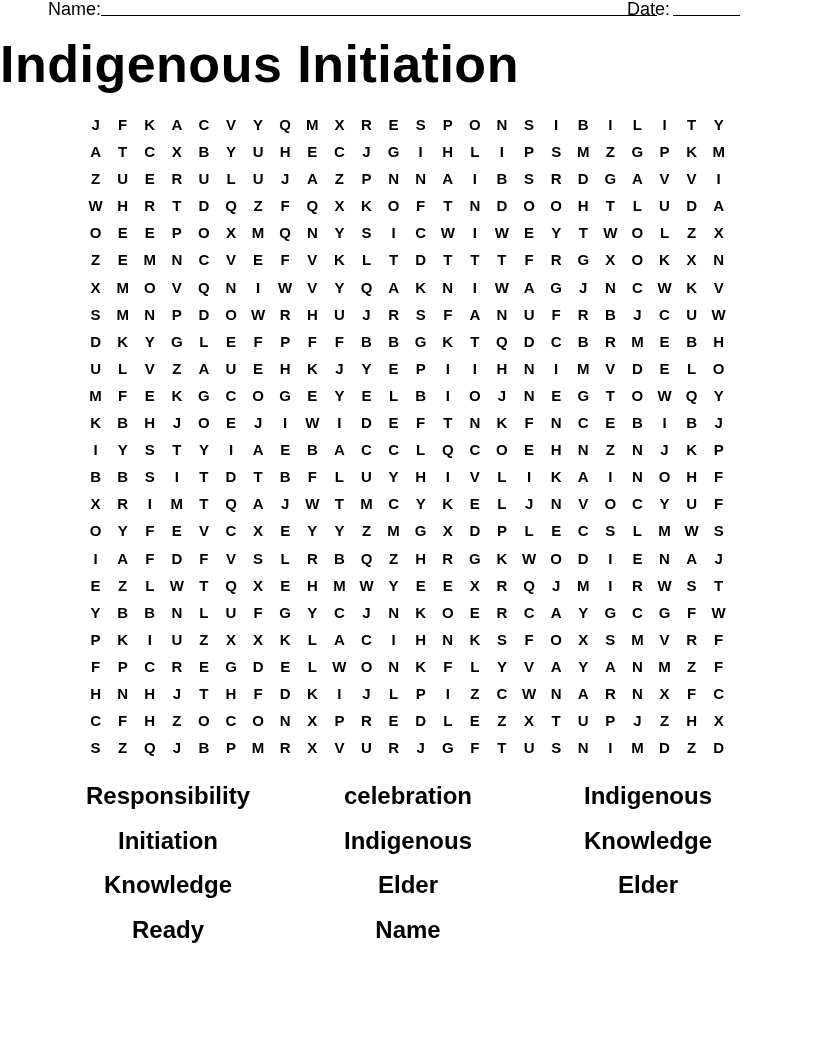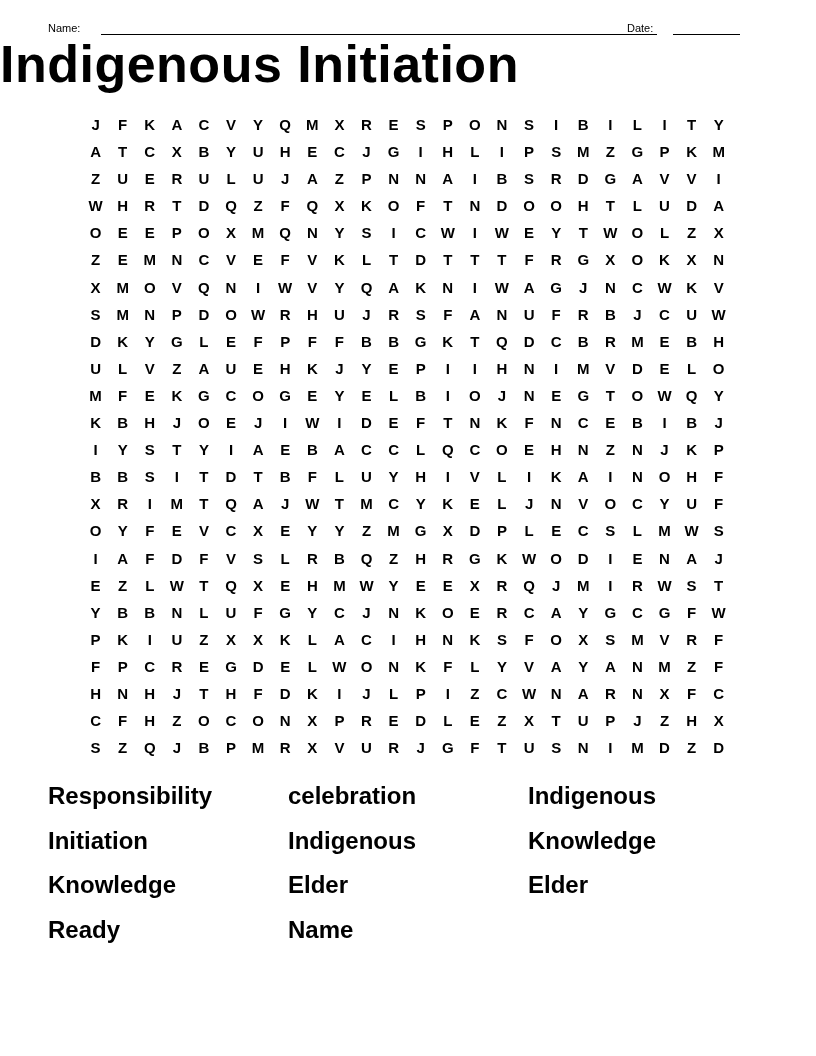--- a/index.html
+++ b/index.html
@@ -1,25 +1,25 @@
 <!DOCTYPE html>
 <html><head>
 <meta charset="utf-8">
 <style>
   html, body { margin: 0; padding: 0; background: #ffffff; }
   body { width: 816px; height: 1056px; position: relative; overflow: hidden; color: #000; font-family: "Liberation Sans", sans-serif; }
-  .header { position: absolute; top: 0; left: 48px; width: 692px; height: 20px; font-size: 11px; line-height: 18px; margin-top: 19px; }
+  .header { position: absolute; top: 0; left: 48px; width: 692px; height: 20px; font-size: 18px; line-height: 18px; }
   .header .name-label { position: absolute; left: 0; top: 0; }
   .header .name-line { position: absolute; left: 53px; top: 15px; width: 556px; border-bottom: 1px solid #000; }
   .header .date-label { position: absolute; left: 579px; top: 0; text-align: right; }
   .header .date-line { position: absolute; left: 625px; top: 15px; width: 67px; border-bottom: 1px solid #000; }
   .title { position: absolute; top: 30px; left: 0; width: 816px; font-weight: bold; font-size: 52px; line-height: 68px; letter-spacing: 0.5px; }
   .grid { position: absolute; left: 82px; top: 111px; display: grid; grid-template-columns: repeat(24, 27.1px); grid-auto-rows: 27.1px; }
   .cell { text-align: center; font-weight: bold; font-size: 15px; line-height: 27.1px; }
-  .words { position: absolute; left: 48px; top: 778px; width: 720px; display: grid; grid-template-columns: 240px 240px 240px; grid-auto-rows: 44.5px; }
+  .words { position: absolute; left: 48px; top: 778px; width: 720px; display: grid; grid-template-columns: 240px 240px 240px; grid-auto-rows: 44.5px; text-align: center; }
   .word { font-weight: bold; font-size: 24px; line-height: 36px; white-space: nowrap; }
 </style>
 </head>
 <body>
 
 <div class="header">
   <span class="name-label">Name:</span>
   <span class="name-line"></span>
   <span class="date-label">Date:</span>
   <span class="date-line"></span>

